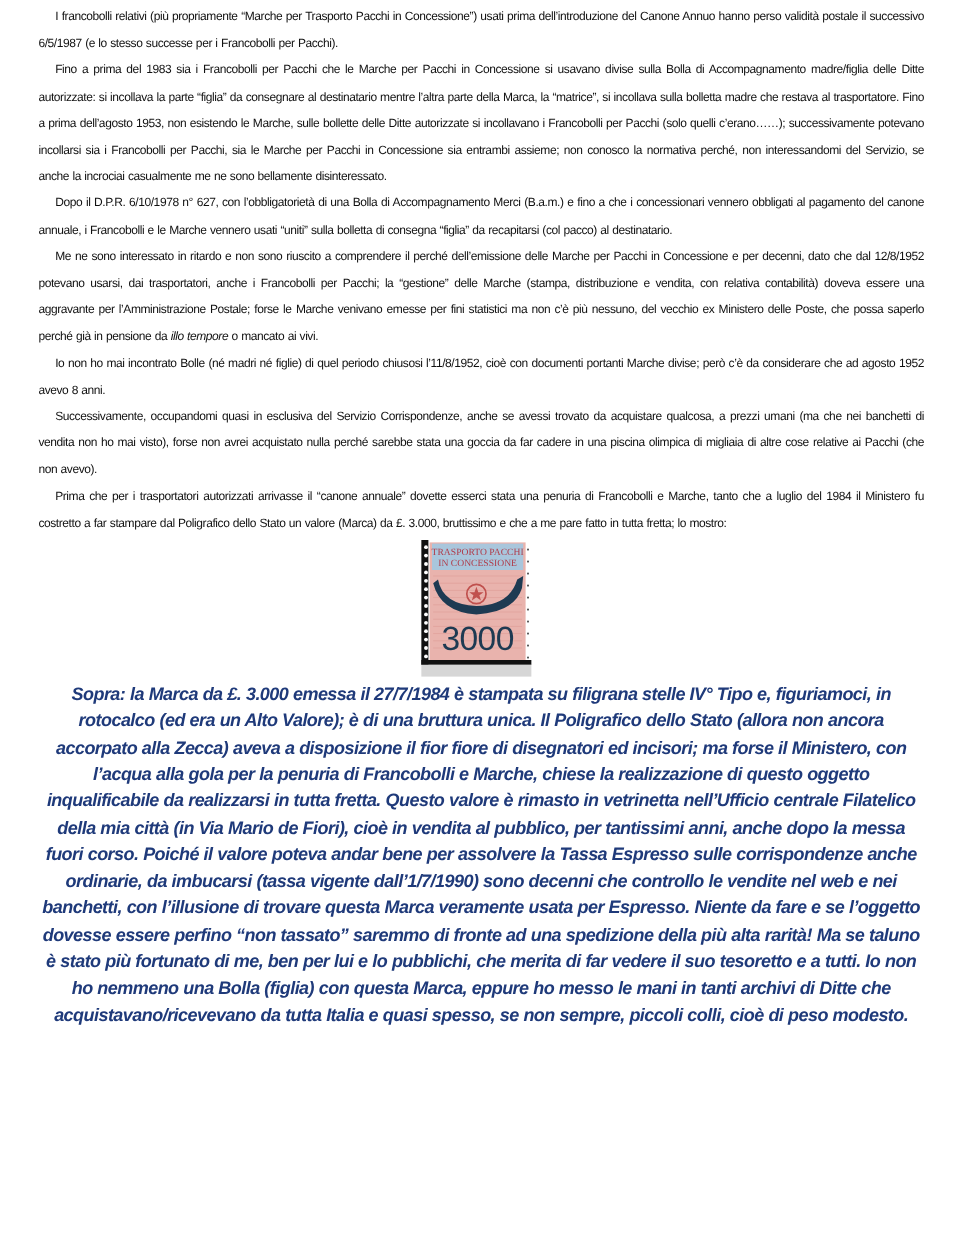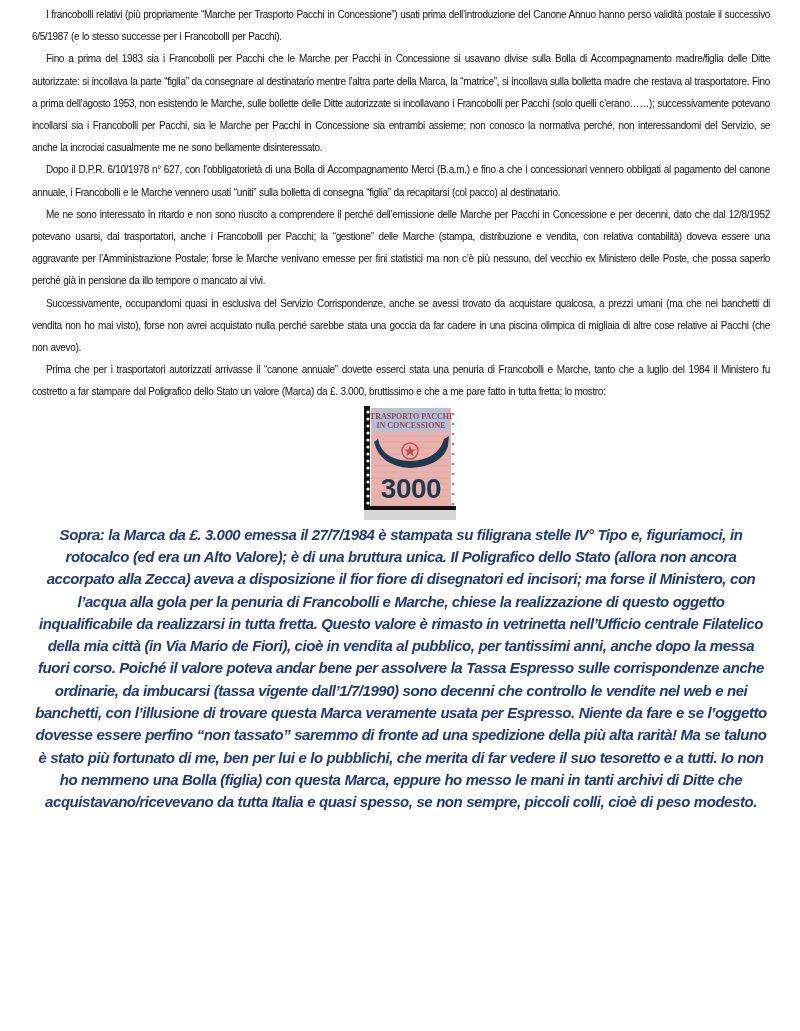--- a/index.html
+++ b/index.html
@@ -25,34 +25,33 @@
       margin: 0;
       font-size: 10px;
       line-height: 22.2px;
       text-align: justify;
       text-indent: 14px;
       letter-spacing: -0.35px;
       word-spacing: 0.4px;
       font-stretch: condensed;
       transform-origin: left top;
     }
-    .para .it { }
+    .para .it { font-style: italic; }
     .stamp-wrap {
       position: relative;
       width: 738px;
       height: 120px;
     }
     .stamp {
       position: absolute;
-      left: 332px;
+      left: 319px;
       top: 2px;
       width: 92px;
       height: 114px;
       background: #ffffff;
-      font-weight: bold;
     }
     .stamp svg { display: block; }
     .caption {
       margin: 0;
       font-size: 15px;
       line-height: 22.3px;
       text-align: center;
       font-style: italic;
       font-weight: bold;
       color: #1f3a7a;
@@ -64,20 +63,21 @@
 <body>
 
 <div class="page">
 
   <p class="para">I francobolli relativi (più propriamente “Marche per Trasporto Pacchi in Concessione”) usati prima dell’introduzione del Canone Annuo hanno perso validità postale il successivo 6/5/1987 (e lo stesso successe per i Francobolli per Pacchi).</p>
   <p class="para">Fino a prima del 1983 sia i Francobolli per Pacchi che le Marche per Pacchi in Concessione si usavano divise sulla Bolla di Accompagnamento madre/figlia delle Ditte autorizzate: si incollava la parte “figlia” da consegnare al destinatario mentre l’altra parte della Marca, la “matrice”,  si incollava sulla bolletta madre che restava al trasportatore. Fino a prima dell’agosto 1953, non esistendo le Marche, sulle bollette delle Ditte autorizzate si incollavano i Francobolli per Pacchi (solo quelli c’erano……); successivamente potevano incollarsi sia i Francobolli per Pacchi, sia le Marche per Pacchi in Concessione sia entrambi assieme; non conosco la normativa perché, non interessandomi del Servizio, se anche la incrociai casualmente me ne sono bellamente disinteressato.</p>
   <p class="para">Dopo il D.P.R. 6/10/1978 n° 627, con l’obbligatorietà di una Bolla di Accompagnamento Merci (B.a.m.) e fino a che i concessionari vennero obbligati al pagamento del canone annuale, i Francobolli e le Marche vennero usati “uniti” sulla bolletta di consegna “figlia” da recapitarsi (col pacco) al destinatario.</p>
 
   <p class="para"><span>Me ne sono interessato in ritardo e non sono riuscito a comprendere il perché dell’emissione delle Marche per Pacchi in Concessione e per decenni, dato che dal 12/8/1952 potevano usarsi, dai trasportatori, anche i Francobolli per Pacchi; la “gestione” delle Marche (stampa, distribuzione e vendita, con relativa contabilità) doveva essere una aggravante per l’Amministrazione Postale; forse le Marche venivano emesse per fini statistici ma non c’è più nessuno, del vecchio ex Ministero delle Poste, che possa saperlo perché già in pensione da </span><span class="it">illo tempore</span><span> o mancato ai vivi.</span></p>
 
+  <p class="para">Io non ho mai incontrato Bolle (né madri né figlie) di quel periodo chiusosi l’11/8/1952, cioè con documenti portanti Marche divise; però  c’è da considerare che ad agosto 1952 avevo 8 anni.</p>
   <p class="para">Successivamente, occupandomi quasi in esclusiva del Servizio Corrispondenze, anche se avessi trovato da acquistare qualcosa, a prezzi umani (ma che nei banchetti di vendita non ho mai visto), forse non avrei acquistato nulla perché sarebbe stata una goccia da far cadere in una piscina olimpica di migliaia di altre cose relative ai Pacchi (che non avevo).</p>
   <p class="para">Prima che per i trasportatori autorizzati arrivasse il “canone annuale” dovette esserci stata una penuria di Francobolli e Marche, tanto che a luglio del 1984 il Ministero fu costretto a far stampare dal Poligrafico dello Stato un valore (Marca) da £. 3.000, bruttissimo e che a me pare fatto in tutta fretta; lo mostro:</p>
 
   <div class="stamp-wrap">
     <div class="stamp">
       <svg width="92" height="114" viewBox="0 0 92 114">
 
         <rect x="0" y="0" width="6" height="104" fill="#111"></rect>
         <g fill="#fff">
           <circle cx="4" cy="6" r="1.6"></circle>

